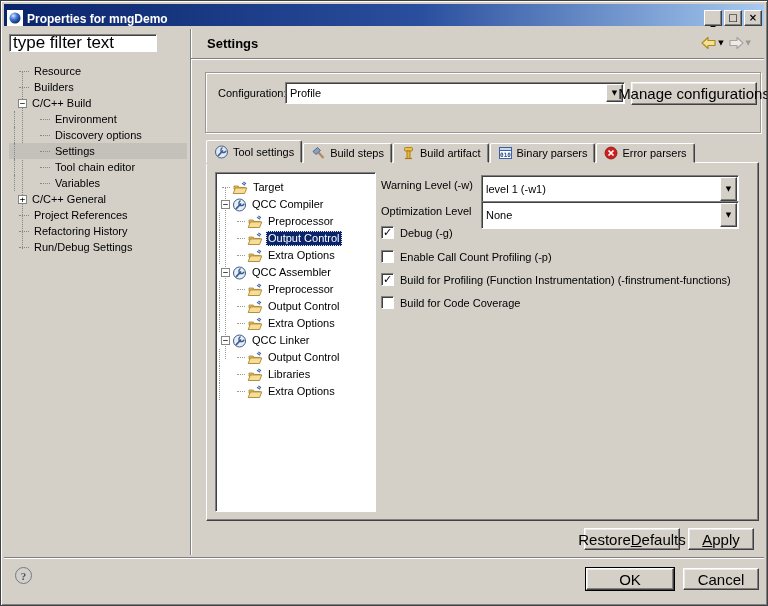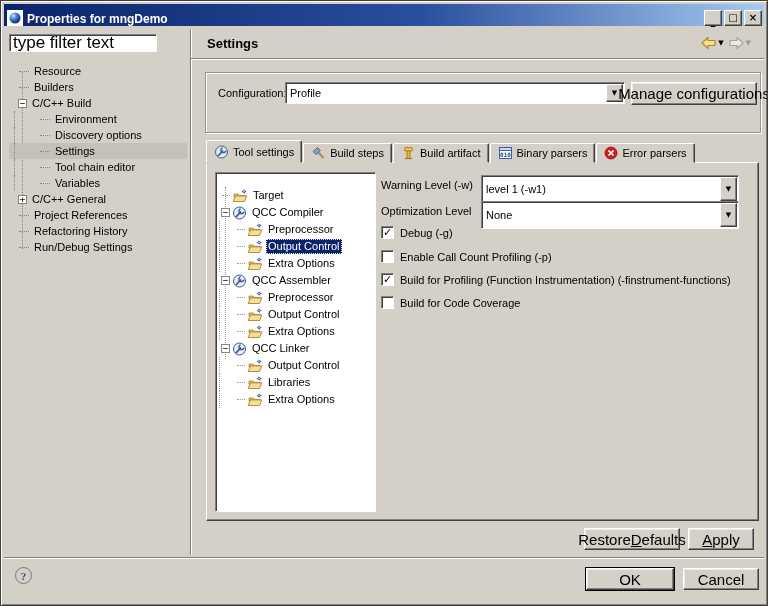--- a/index.html
+++ b/index.html
@@ -102,21 +102,21 @@
   .tab-content{
     position:absolute;left:205px;top:161px;width:553px;height:359px;
     background:#d4d0c8;border:1px solid;border-color:#fff #404040 #404040 #fff;
     box-shadow:inset -1px -1px 0 #808080;z-index:1;
   }
   
   .tool-tree{
     position:absolute;left:8px;top:9px;width:161px;height:340px;
     background:#fff;border:1px solid;border-color:#808080 #fff #fff #808080;
     box-shadow:inset 1px 1px 0 #404040;
-    overflow:hidden;padding-top:14px;
+    overflow:hidden;padding-top:6px;
   }
   .tool-tree .trunk{position:absolute;left:9px;top:14px;height:172px;border-left:1px dotted #9a9a94;}
   .ttrow{display:flex;align-items:center;height:17px;white-space:nowrap;position:relative;padding-left:2px;}
   .ttrow .tind{margin-left:1px;width:14px;border-left:1px dotted #9a9a94;height:17px;}
   .ttrow .texp{margin:0 2px 0 3px;}
   .ttrow .tstub{margin:0 2px 0 4px;width:8px;border-top:1px dotted #9a9a94;}
   .ttrow .ticon{flex:0 0 auto;margin-right:3px;display:flex;}
   .ttrow .tlabel{padding:0 2px;line-height:15px;}
   .sel-navy{background:transparent;}
   .sel-navy .tlabel{background:#0a246a;color:#fff;outline:1px dotted #e6e6f8;outline-offset:-1px;}

